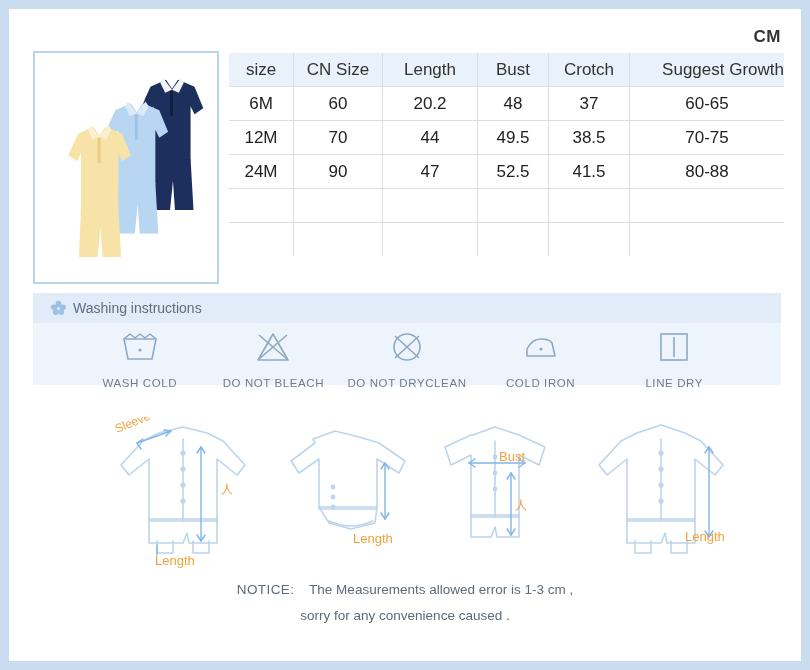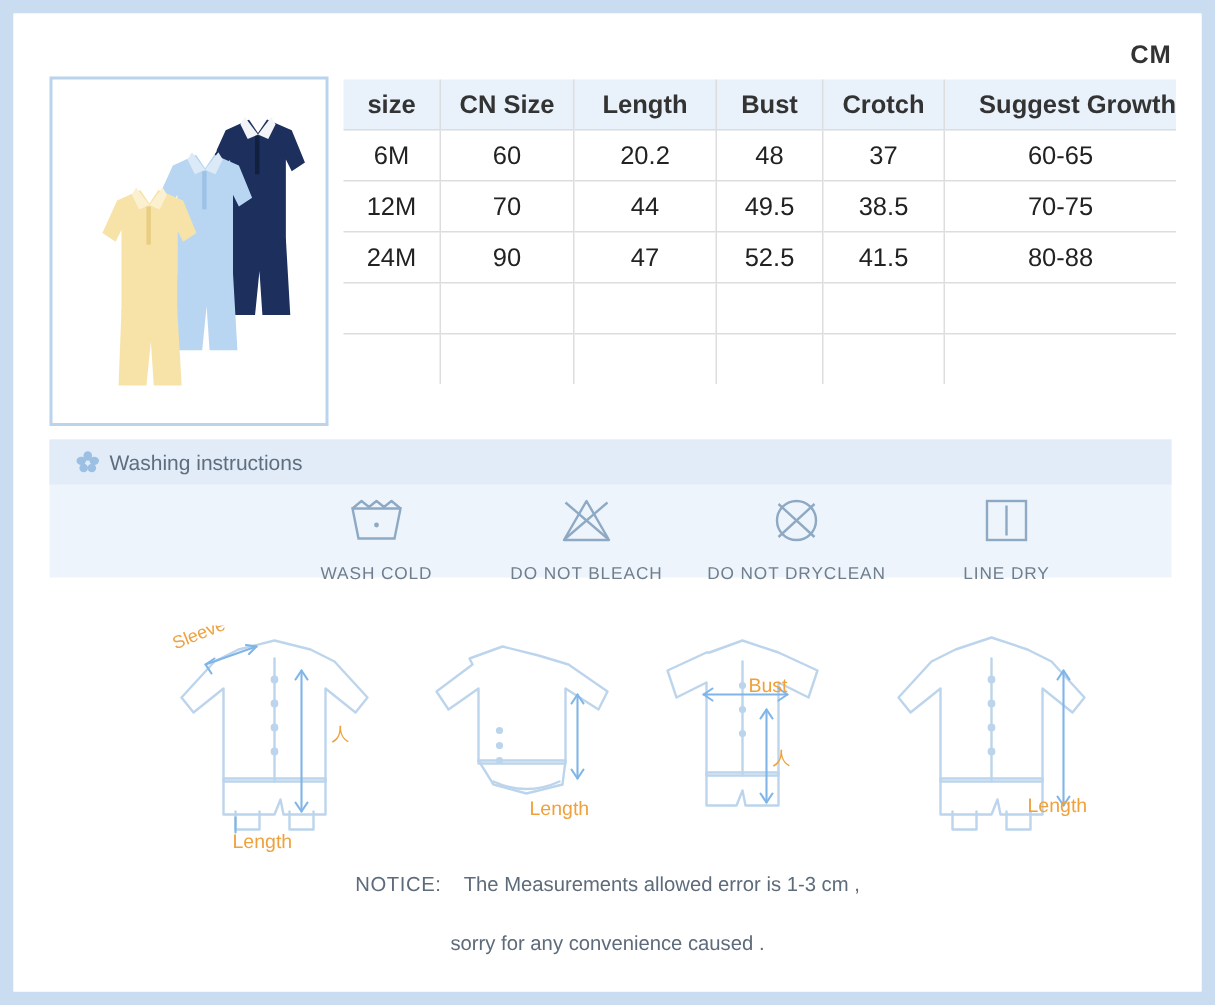--- a/index.html
+++ b/index.html
@@ -71,21 +71,21 @@
     height: 33px;
     text-align: center;
     font-size: 17px;
     color: #222222;
     font-weight: normal;
     padding: 0;
   }
   .size-table thead th {
     background: #e9f1fa;
     color: #333333;
-    font-weight: bold;
+    font-weight: normal;
     font-size: 17px;
     border-top: none;
   }
   .size-table thead tr th:first-child { border-left: none; }
   .size-table thead tr th:last-child { border-right: none; text-align: right; }
   .size-table tbody tr td:first-child { border-left: none; }
   .size-table tbody tr td:last-child { border-right: none; }
   .size-table tbody tr:last-child td { border-bottom: none; }
   .col-size   { width: 64px; }
   .col-cn     { width: 88px; }
@@ -176,21 +176,21 @@
     text-align: center;
     font-size: 13.5px;
     color: #5d6b7a;
     line-height: 22px;
   }
   .notice .label {
     letter-spacing: 0.4px;
   }
   .notice .line2 {
     display: block;
-    margin-top: 17px;
+    margin-top: 4px;
   }
 </style>
 </head>
 <body>
 
 <div class="page">
   <div class="inner">
 
     <div class="cm-label">CM</div>
 
@@ -323,20 +323,29 @@
           <div class="glyph">
             <svg width="44" height="36" viewBox="0 0 44 36">
               <circle cx="22" cy="18" r="13" fill="none" stroke="#8ea9c4" stroke-width="1.6"></circle>
               <line x1="10" y1="7" x2="34" y2="29" stroke="#8ea9c4" stroke-width="1.6"></line>
               <line x1="34" y1="7" x2="10" y2="29" stroke="#8ea9c4" stroke-width="1.6"></line>
             </svg>
           </div>
           <div class="caption">DO NOT DRYCLEAN</div>
         </div>
 
+        <div class="wash-item">
+          <div class="glyph">
+            <svg width="44" height="36" viewBox="0 0 44 36">
+              <path d="M8 27 L36 27 L33 14 C31 11 26 10 22 10 C16 10 11 14 8 20 Z" fill="none" stroke="#8ea9c4" stroke-width="1.6" stroke-linejoin="round"></path>
+              <circle cx="22" cy="20" r="1.6" fill="#8ea9c4"></circle>
+            </svg>
+          </div>
+          <div class="caption">COLD IRON</div>
+        </div>
 
         <div class="wash-item">
           <div class="glyph">
             <svg width="44" height="36" viewBox="0 0 44 36">
               <rect x="9" y="5" width="26" height="26" fill="none" stroke="#8ea9c4" stroke-width="1.6"></rect>
               <line x1="22" y1="8" x2="22" y2="28" stroke="#8ea9c4" stroke-width="1.6"></line>
             </svg>
           </div>
           <div class="caption">LINE DRY</div>
         </div>

